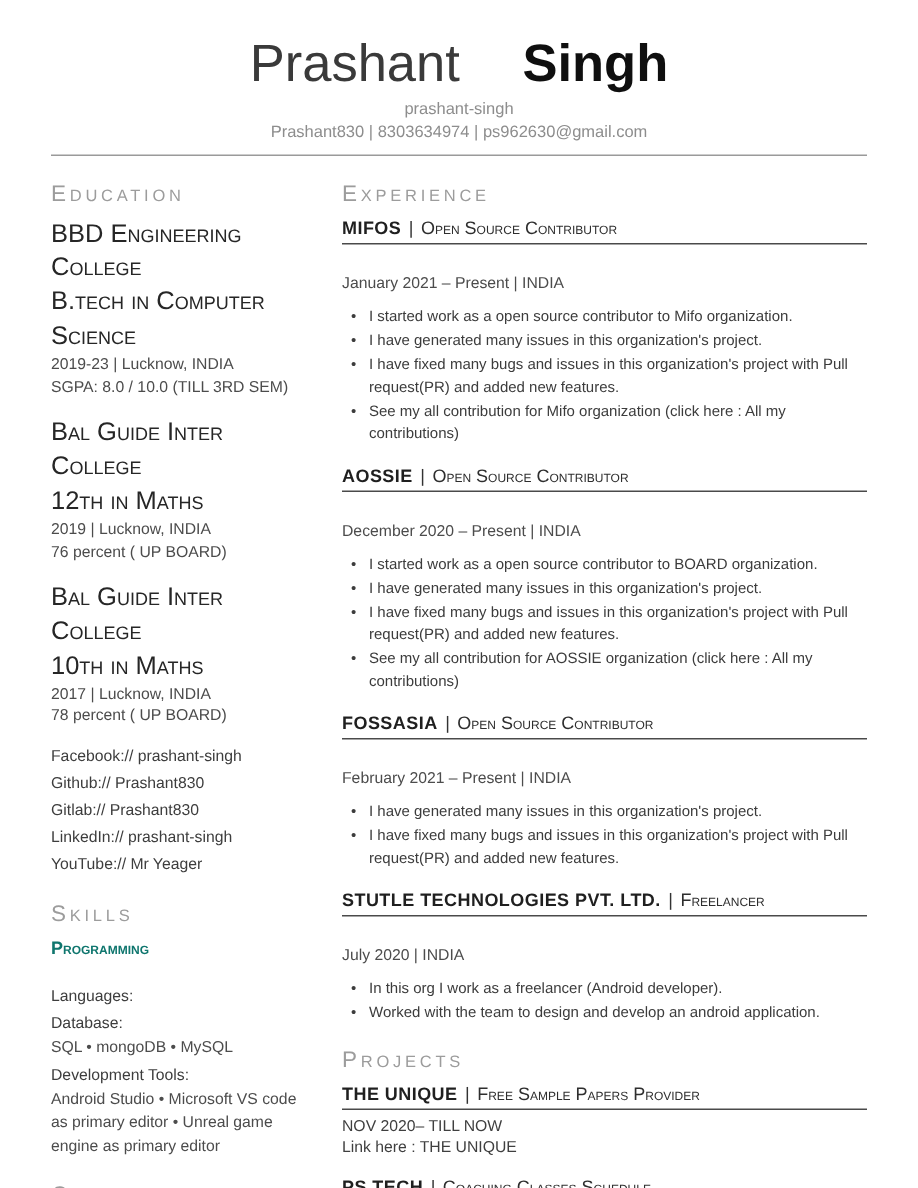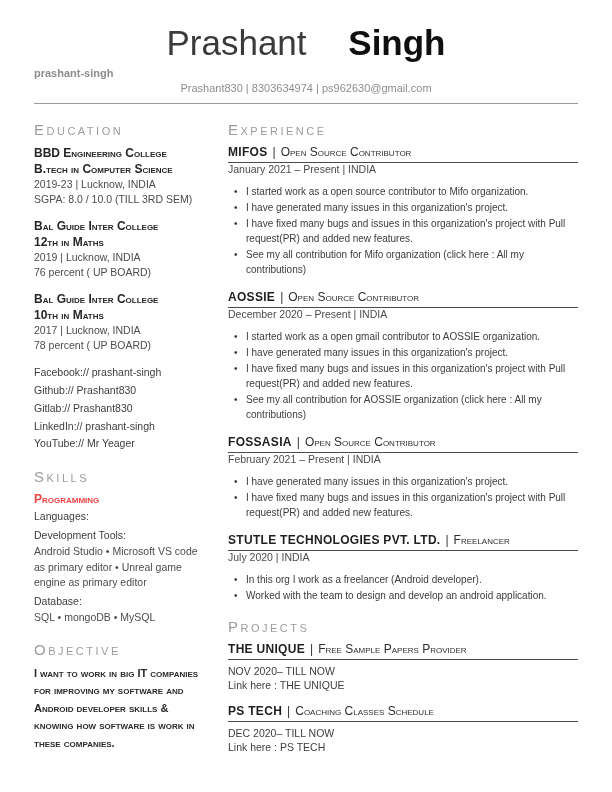--- a/index.html
+++ b/index.html
@@ -9,59 +9,59 @@
     font-family:"Liberation Sans", sans-serif;
     color:#3f3f3f;
     overflow:hidden;
   }
   .page { width:612px; height:792px; padding:24px 34px 16px; }
 
   
   .name { text-align:center; font-size:35px; line-height:1.1; color:#1c1c1c; }
   .name-first { font-weight:300; color:#3a3a3a; }
   .name-last  { font-weight:600; color:#0f0f0f;margin-left:32px; }
-  .handle  { text-align:left; font-size:11px; color:#8d8d8d; margin-top:4px;font-weight:bold; }
+  .handle  { text-align:center; font-size:11px; color:#8d8d8d; margin-top:4px; }
   .contact { text-align:center; font-size:11px; color:#8d8d8d; margin-top:3px; }
   .rule { border:none; border-top:1px solid #9a9a9a; margin-top:9px; }
 
   
   .columns { display:flex; gap:18px; margin-top:2px; }
   .col-left { width:176px; flex:none; }
   .col-right { flex:1; min-width:0; }
 
   .sec-heading {
     font-variant:small-caps; font-weight:400;
     letter-spacing:2.5px; font-size:15px; color:#9c9c9c;
     margin:15px 0 7px;
   }
 
   
   .edu-entry { margin-bottom:11px; }
-  .edu-title { font-variant:small-caps; font-weight:700; font-size:12px; color:#262626; line-height:1.35; }
+  .edu-title { font-variant:small-caps; font-weight:400; font-size:17px; color:#262626; line-height:1.35; }
   .edu-meta { font-size:10.5px; color:#4c4c4c; line-height:1.42; }
 
   
   .link-item { font-size:10.5px; color:#3d3d3d; line-height:1.7; cursor:pointer; }
 
   
-  .skills-title { font-variant:small-caps; font-weight:700; font-size:12px; color:#ef4444; margin-bottom:3px; }
+  .skills-title { font-variant:small-caps; font-weight:700; font-size:12px; color:#0f766e; margin-bottom:18px; }
   .skill-group { margin-bottom:3px; }
   .skill-label { font-size:10.5px; color:#3d3d3d; line-height:1.5; }
   .skill-values { font-size:10.5px; color:#4c4c4c; line-height:1.5; white-space:pre-line; }
 
   
   .objective-text { font-variant:small-caps; font-weight:700; font-size:11px; line-height:1.6; color:#2a2a2a; }
 
   
   .xp-entry { margin-bottom:13px; }
   .xp-title { border-bottom:1px solid #4a4a4a; padding-bottom:3px; font-size:12px; color:#1f1f1f; }
   .xp-org { font-weight:700; letter-spacing:0.3px; }
   .xp-div { margin:0 5px; color:#333333; }
   .xp-role { font-variant:small-caps; font-weight:400; color:#2e2e2e; }
-  .xp-meta { font-size:10.5px; color:#4c4c4c; margin-top:0; }
+  .xp-meta { font-size:10.5px; color:#4c4c4c; margin-top:20px; }
 
   .bullets { list-style:none; margin:9px 0 0 16px; }
   .bullets li { font-size:10px; color:#3c3c3c; line-height:1.5; position:relative; padding-left:2px; margin-bottom:1px; }
   .bullets li::before { content:"\2022"; position:absolute; left:-10px; }
   .bullets li.linkish { cursor:pointer; }
 
   .prj-meta { font-size:10.5px; color:#3f3f3f; margin-top:5px; }
   .prj-link { font-size:10.5px; color:#3f3f3f; margin-top:2px; cursor:pointer; }
 </style>
 </head>
@@ -117,26 +117,26 @@
       </div>
 
       <div>
         <div class="sec-heading">Skills</div>
         <div class="skills-title">Programming</div>
 
         <div class="skill-group">
           <div class="skill-label">Languages:</div>
         </div>
         <div class="skill-group">
+          <div class="skill-label">Database:</div>
+          <div class="skill-values">SQL • mongoDB • MySQL</div>
+        </div>
+        <div class="skill-group">
           <div class="skill-label">Development Tools:</div>
           <div class="skill-values">Android Studio • Microsoft VS code as primary editor • Unreal game engine as primary editor</div>
-        </div>
-        <div class="skill-group">
-          <div class="skill-label">Database:</div>
-          <div class="skill-values">SQL • mongoDB • MySQL</div>
         </div>
       </div>
 
       <div>
         <div class="sec-heading">Objective</div>
         <div class="objective-text">I want to work in big IT companies for improving my software and Android developer skills &amp; knowing how software is work in these companies.</div>
       </div>
 
     </div>
 
@@ -157,21 +157,21 @@
             <li class="linkish">See my all contribution for Mifo organization (click here : All my contributions)</li>
           </ul>
         </div>
 
         <div class="xp-entry">
           <div class="xp-title">
             <span class="xp-org">AOSSIE</span><span class="xp-div">|</span><span class="xp-role">Open Source Contributor</span>
           </div>
           <div class="xp-meta">December 2020 – Present | INDIA</div>
           <ul class="bullets">
-            <li>I started work as a open gmail contributor to AOSSIE organization.</li>
+            <li>I started work as a open source contributor to BOARD organization.</li>
             <li>I have generated many issues in this organization's project.</li>
             <li>I have fixed many bugs and issues in this organization's project with Pull request(PR) and added new features.</li>
             <li class="linkish">See my all contribution for AOSSIE organization (click here : All my contributions)</li>
           </ul>
         </div>
 
         <div class="xp-entry">
           <div class="xp-title">
             <span class="xp-org">FOSSASIA</span><span class="xp-div">|</span><span class="xp-role">Open Source Contributor</span>
           </div>

